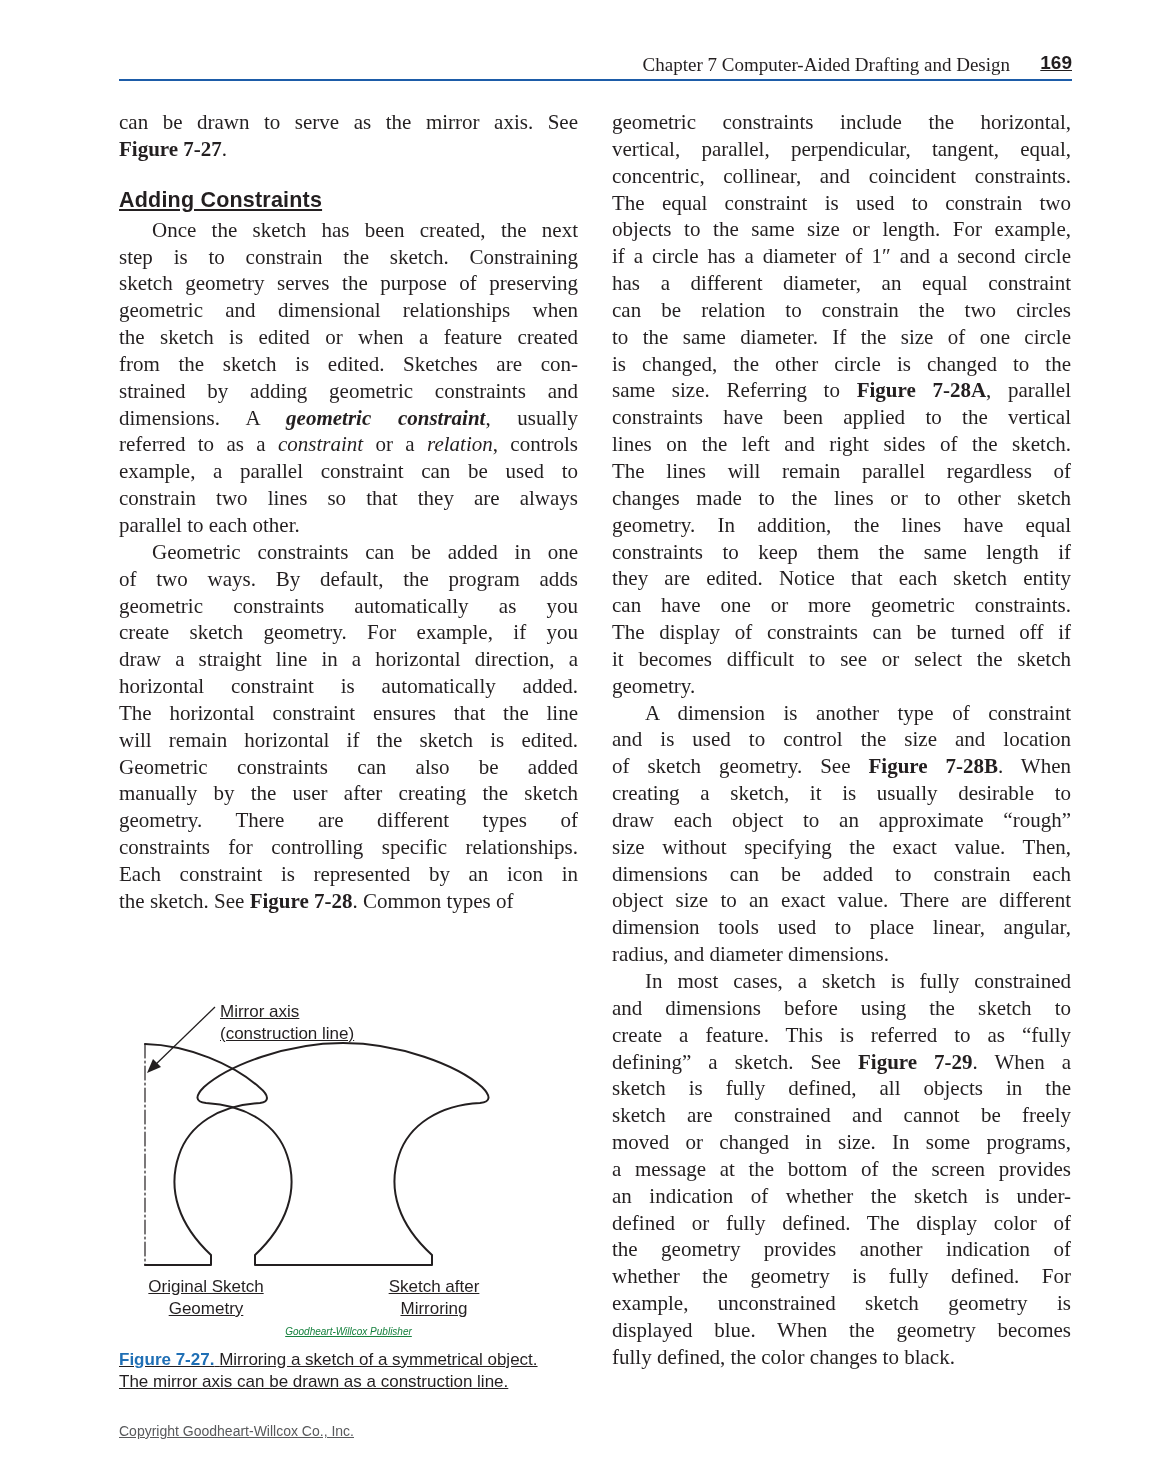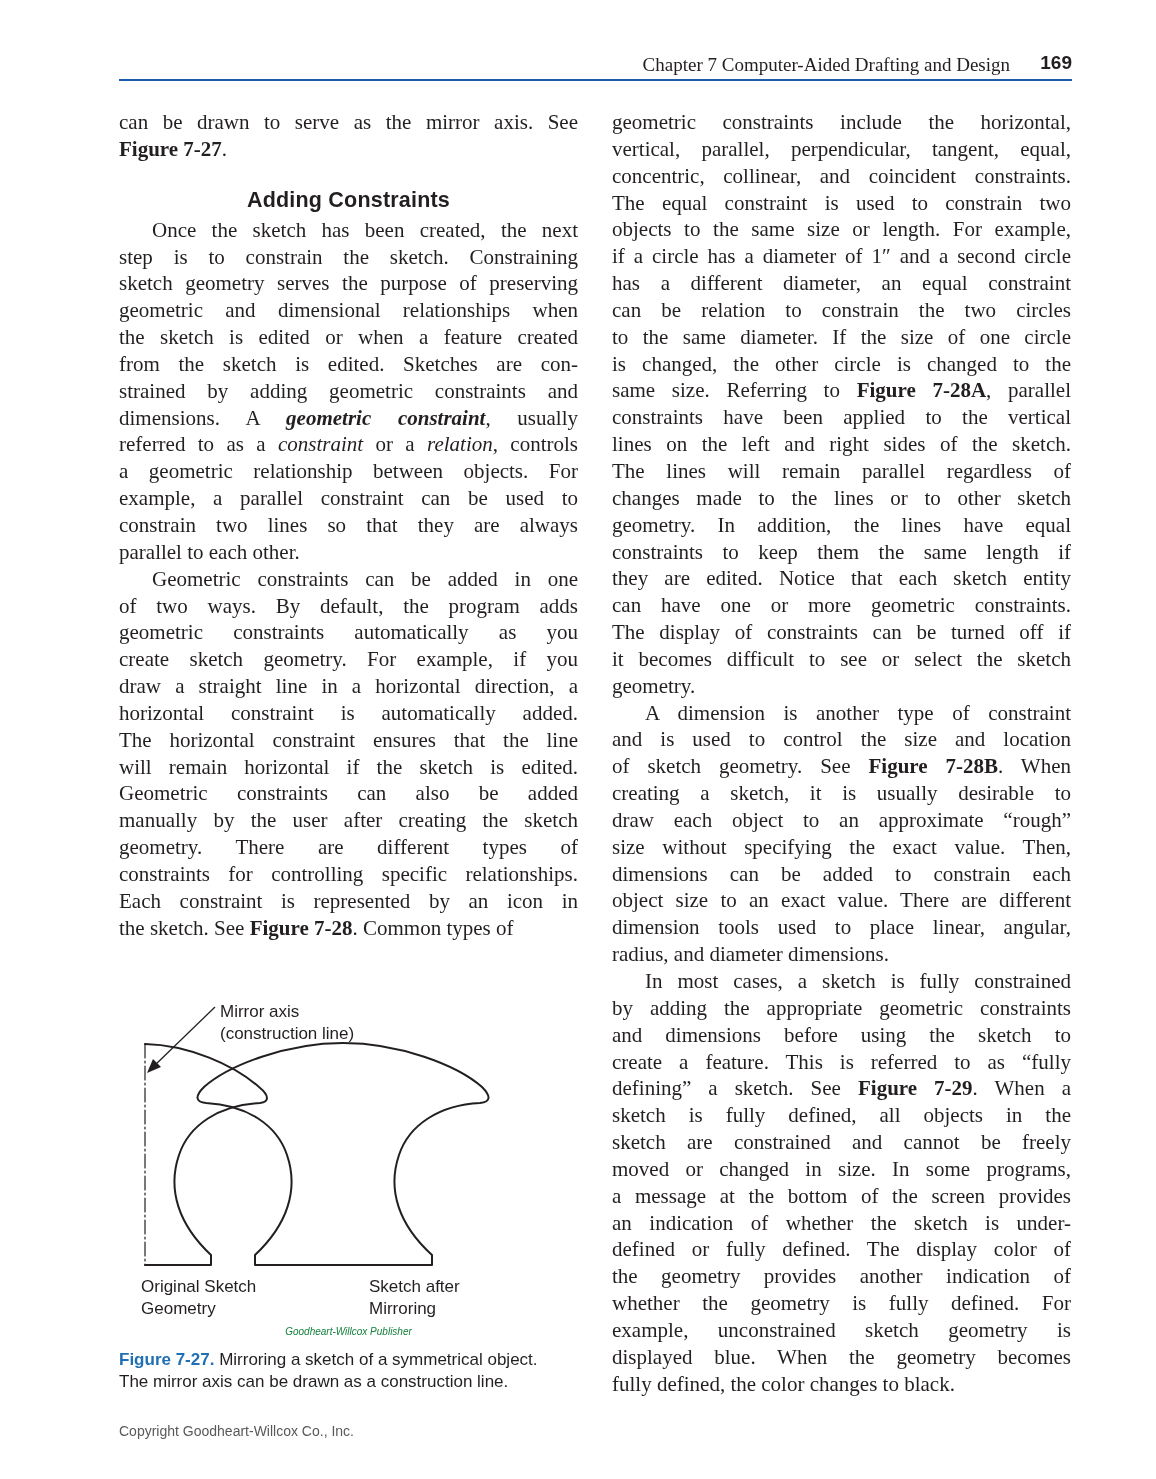--- a/index.html
+++ b/index.html
@@ -1,18 +1,18 @@
 <!DOCTYPE html>
 <html><head>
 <meta charset="utf-8">
 <style>
   html, body { margin: 0; padding: 0; background: #ffffff; }
   body { width: 1156px; height: 1479px; position: relative; overflow: hidden; color: #231f20; }
   .serif { font-family: "Liberation Serif", "DejaVu Serif", serif; }
-  .sans { font-family: "Liberation Sans", "DejaVu Sans", sans-serif; }
+  .sans { font-family: "Liberation Sans", "DejaVu Sans", sans-serif; text-decoration: underline; }
 
   .running-head { position: absolute; top: 52px; left: 119px; width: 953px; height: 26px; }
   .running-head .chapter { position: absolute; right: 62px; top: 2px; font-size: 19px; color: #231f20; white-space: nowrap; }
   .running-head .page-num { position: absolute; right: 0; top: 0; font-size: 19px; font-weight: bold; color: #231f20; }
   .head-rule { position: absolute; top: 79px; left: 119px; width: 953px; height: 2px; background: #1d5ca8; }
 
   .col { position: absolute; width: 459px; font-size: 21px; line-height: 26.85px; }
   .col-left { left: 119px; top: 109px; }
   .col-right { left: 612px; top: 109px; }
 
@@ -20,52 +20,51 @@
   .line.last { text-align-last: left; }
   .line.indent { padding-left: 33px; }
   .spacer { display: block; height: 20px; }
 
   .heading { font-size: 21.5px; font-weight: bold; height: 34px; line-height: 34px; letter-spacing: 0.2px; }
   b, .b { font-weight: bold; }
   i, .i { font-style: italic; margin-top: 8px; }
 
   .figure { position: absolute; left: 119px; top: 995px; width: 460px; height: 300px; }
   .figure svg { position: absolute; left: 0; top: 0; }
-  .fig-label { position: absolute; font-size: 17px; line-height: 22px; text-align: left; color: #231f20; white-space: nowrap; }
+  .fig-label { position: absolute; font-size: 17px; line-height: 22px; text-align: center; color: #231f20; white-space: nowrap; }
   .credit { position: absolute; left: 119px; top: 1326px; width: 459px; text-align: center; font-size: 10px; font-style: italic; color: #15803d; }
   .caption { position: absolute; left: 119px; top: 1349px; width: 470px; font-size: 17px; line-height: 22px; color: #231f20; }
   .caption .fig-num { color: #1f6fb5; font-weight: bold; }
 
   .footer { position: absolute; left: 119px; top: 1423px; font-size: 14px; color: #58595b; }
 </style>
 </head>
 <body>
 
 <div class="running-head">
   <span class="chapter serif">Chapter 7  Computer-Aided Drafting and Design</span>
   <span class="page-num sans">169</span>
 </div>
 <div class="head-rule"></div>
 
 <div class="col col-left serif">
   <span class="line">can be drawn to serve as the mirror axis. See</span>
   <span class="line last"><b>Figure 7-27</b><span>.</span></span>
   <span class="spacer"></span>
-  <span class="heading sans" style="display:block;text-align:center;">Adding Constraints</span>
+  <span class="heading sans" style="display:block;">Adding Constraints</span>
   <div id="lp1">
       <span class="line indent">Once the sketch has been created, the next</span>
       <span class="line">step is to constrain the sketch. Constraining</span>
       <span class="line">sketch geometry serves the purpose of preserving</span>
       <span class="line">geometric and dimensional relationships when</span>
       <span class="line">the sketch is edited or when a feature created</span>
       <span class="line">from the sketch is edited. Sketches are con-</span>
       <span class="line">strained by adding geometric constraints and</span>
       <span class="line"><span>dimensions. A </span><b style="font-style: italic; margin-top: 20px;">geometric constraint</b><span>, usually</span></span>
       <span class="line"><span>referred to as a </span><i>constraint</i><span> or a </span><i>relation</i><span>, controls</span></span>
-      <span class="line">a geometric relationship between objects. For</span>
       <span class="line">example, a parallel constraint can be used to</span>
       <span class="line">constrain two lines so that they are always</span>
       <span class="line last">parallel to each other.</span>
     </div>
   <div id="lp2">
       <span class="line indent">Geometric constraints can be added in one</span>
       <span class="line">of two ways. By default, the program adds</span>
       <span class="line">geometric constraints automatically as you</span>
       <span class="line">create sketch geometry. For example, if you</span>
       <span class="line">draw a straight line in a horizontal direction, a</span>
@@ -147,21 +146,20 @@
       <span class="line">creating a sketch, it is usually desirable to</span>
       <span class="line">draw each object to an approximate “rough”</span>
       <span class="line">size without specifying the exact value. Then,</span>
       <span class="line">dimensions can be added to constrain each</span>
       <span class="line">object size to an exact value. There are different</span>
       <span class="line">dimension tools used to place linear, angular,</span>
       <span class="line last">radius, and diameter dimensions.</span>
     </div>
   <div id="rp3">
       <span class="line indent">In most cases, a sketch is fully constrained</span>
-      <span class="line">by adding the appropriate geometric constraints</span>
       <span class="line">and dimensions before using the sketch to</span>
       <span class="line">create a feature. This is referred to as “fully</span>
       <span class="line"><span>defining” a sketch. See </span><b>Figure 7-29</b><span>. When a</span></span>
       <span class="line">sketch is fully defined, all objects in the</span>
       <span class="line">sketch are constrained and cannot be freely</span>
       <span class="line">moved or changed in size. In some programs,</span>
       <span class="line">a message at the bottom of the screen provides</span>
       <span class="line">an indication of whether the sketch is under-</span>
       <span class="line">defined or fully defined. The display color of</span>
       <span class="line">the geometry provides another indication of</span>

